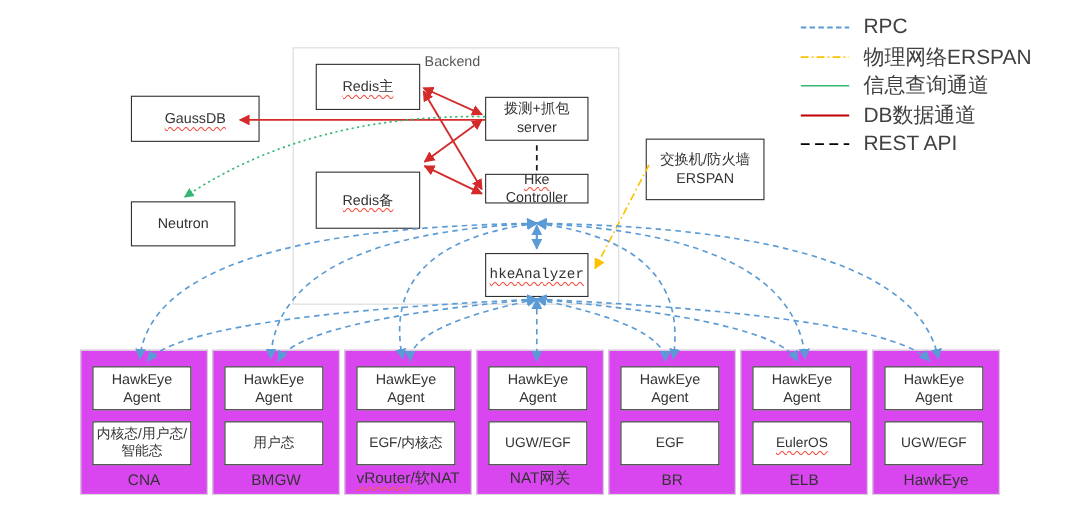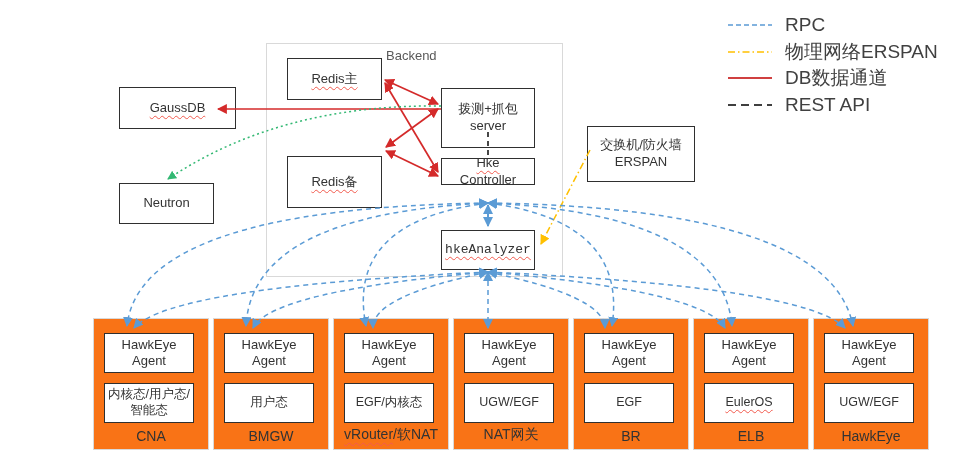--- a/index.html
+++ b/index.html
@@ -13,21 +13,21 @@
     position:absolute;background:#fff;border:1.4px solid #2f2f2f;z-index:2;
     display:flex;flex-direction:column;align-items:center;justify-content:center;
     font-size:13px;line-height:1.3;text-align:center;color:#333;box-sizing:border-box;
   }
   .node span{display:block;text-align:right;}
   .wavy{
     text-decoration-line:underline;text-decoration-style:wavy;
     text-decoration-color:#f25a4e;text-decoration-thickness:1px;
     text-underline-offset:3px;
   }
-  .agent-col{position:absolute;width:116px;height:132px;border:1px solid #d9d9d9;background:#f97316;z-index:1;box-sizing:border-box;margin-left:20px;}
+  .agent-col{position:absolute;width:116px;height:132px;border:1px solid #d9d9d9;background:#d946ef;z-index:1;box-sizing:border-box;}
   .inner-box{
     position:absolute;left:10px;width:90px;height:40px;background:#fff;border:1.4px solid #2f2f2f;
     display:flex;flex-direction:column;align-items:center;justify-content:center;
     font-size:13px;line-height:1.25;text-align:center;box-sizing:border-box;z-index:2;
   }
   .agent-box{top:14px;}
   .mode-box{top:64px;font-size:12.5px;}
   .platform-label{
     position:absolute;left:0;right:0;bottom:5px;text-align:center;font-size:14px;color:#333;
   }
@@ -56,21 +56,21 @@
   <div class="node" style="left:119px;top:183px;width:95px;height:41px;">
     <span>Neutron</span>
   </div>
 
   <div class="node" style="left:287px;top:58px;width:95px;height:42px;">
     <span class="wavy">Redis主</span>
   </div>
   <div class="node" style="left:287px;top:132px;width:95px;height:52px;margin-top:24px;">
     <span class="wavy">Redis备</span>
   </div>
-  <div class="node" style="left:441px;top:88px;width:94px;height:60px;">
+  <div class="node" style="left:441px;top:88px;width:94px;height:40px;">
     <span>拨测+抓包</span>
     <span>server</span>
   </div>
   <div class="node" style="left:441px;top:158px;width:94px;height:27px;">
     <span class="wavy">Hke</span>
     <span>Controller</span>
   </div>
   <div class="node" style="left:441px;top:230px;width:94px;height:40px;font-family:Liberation Mono, monospace;">
     <span class="wavy">hkeAnalyzer</span>
   </div>
@@ -176,20 +176,26 @@
       <svg width="46" height="10">
           <line x1="1" y1="5" x2="45" y2="5" class="ld-rpc" stroke="#5B9BD5"></line>
         </svg>
       <span class="legend-label">RPC</span>
     </div>
     <div class="legend-row">
       <svg width="46" height="10">
           <line x1="1" y1="5" x2="45" y2="5" class="ld-erspan" stroke="#FFC000"></line>
         </svg>
       <span class="legend-label">物理网络ERSPAN</span>
+    </div>
+    <div class="legend-row">
+      <svg width="46" height="10">
+          <line x1="1" y1="5" x2="45" y2="5" class="ld-info" stroke="#33B873"></line>
+        </svg>
+      <span class="legend-label">信息查询通道</span>
     </div>
     <div class="legend-row">
       <svg width="46" height="10">
           <line x1="1" y1="5" x2="45" y2="5" class="ld-db" stroke="#C00000"></line>
         </svg>
       <span class="legend-label">DB数据通道</span>
     </div>
     <div class="legend-row">
       <svg width="46" height="10">
           <line x1="1" y1="5" x2="45" y2="5" class="ld-rest" stroke="#000000"></line>

